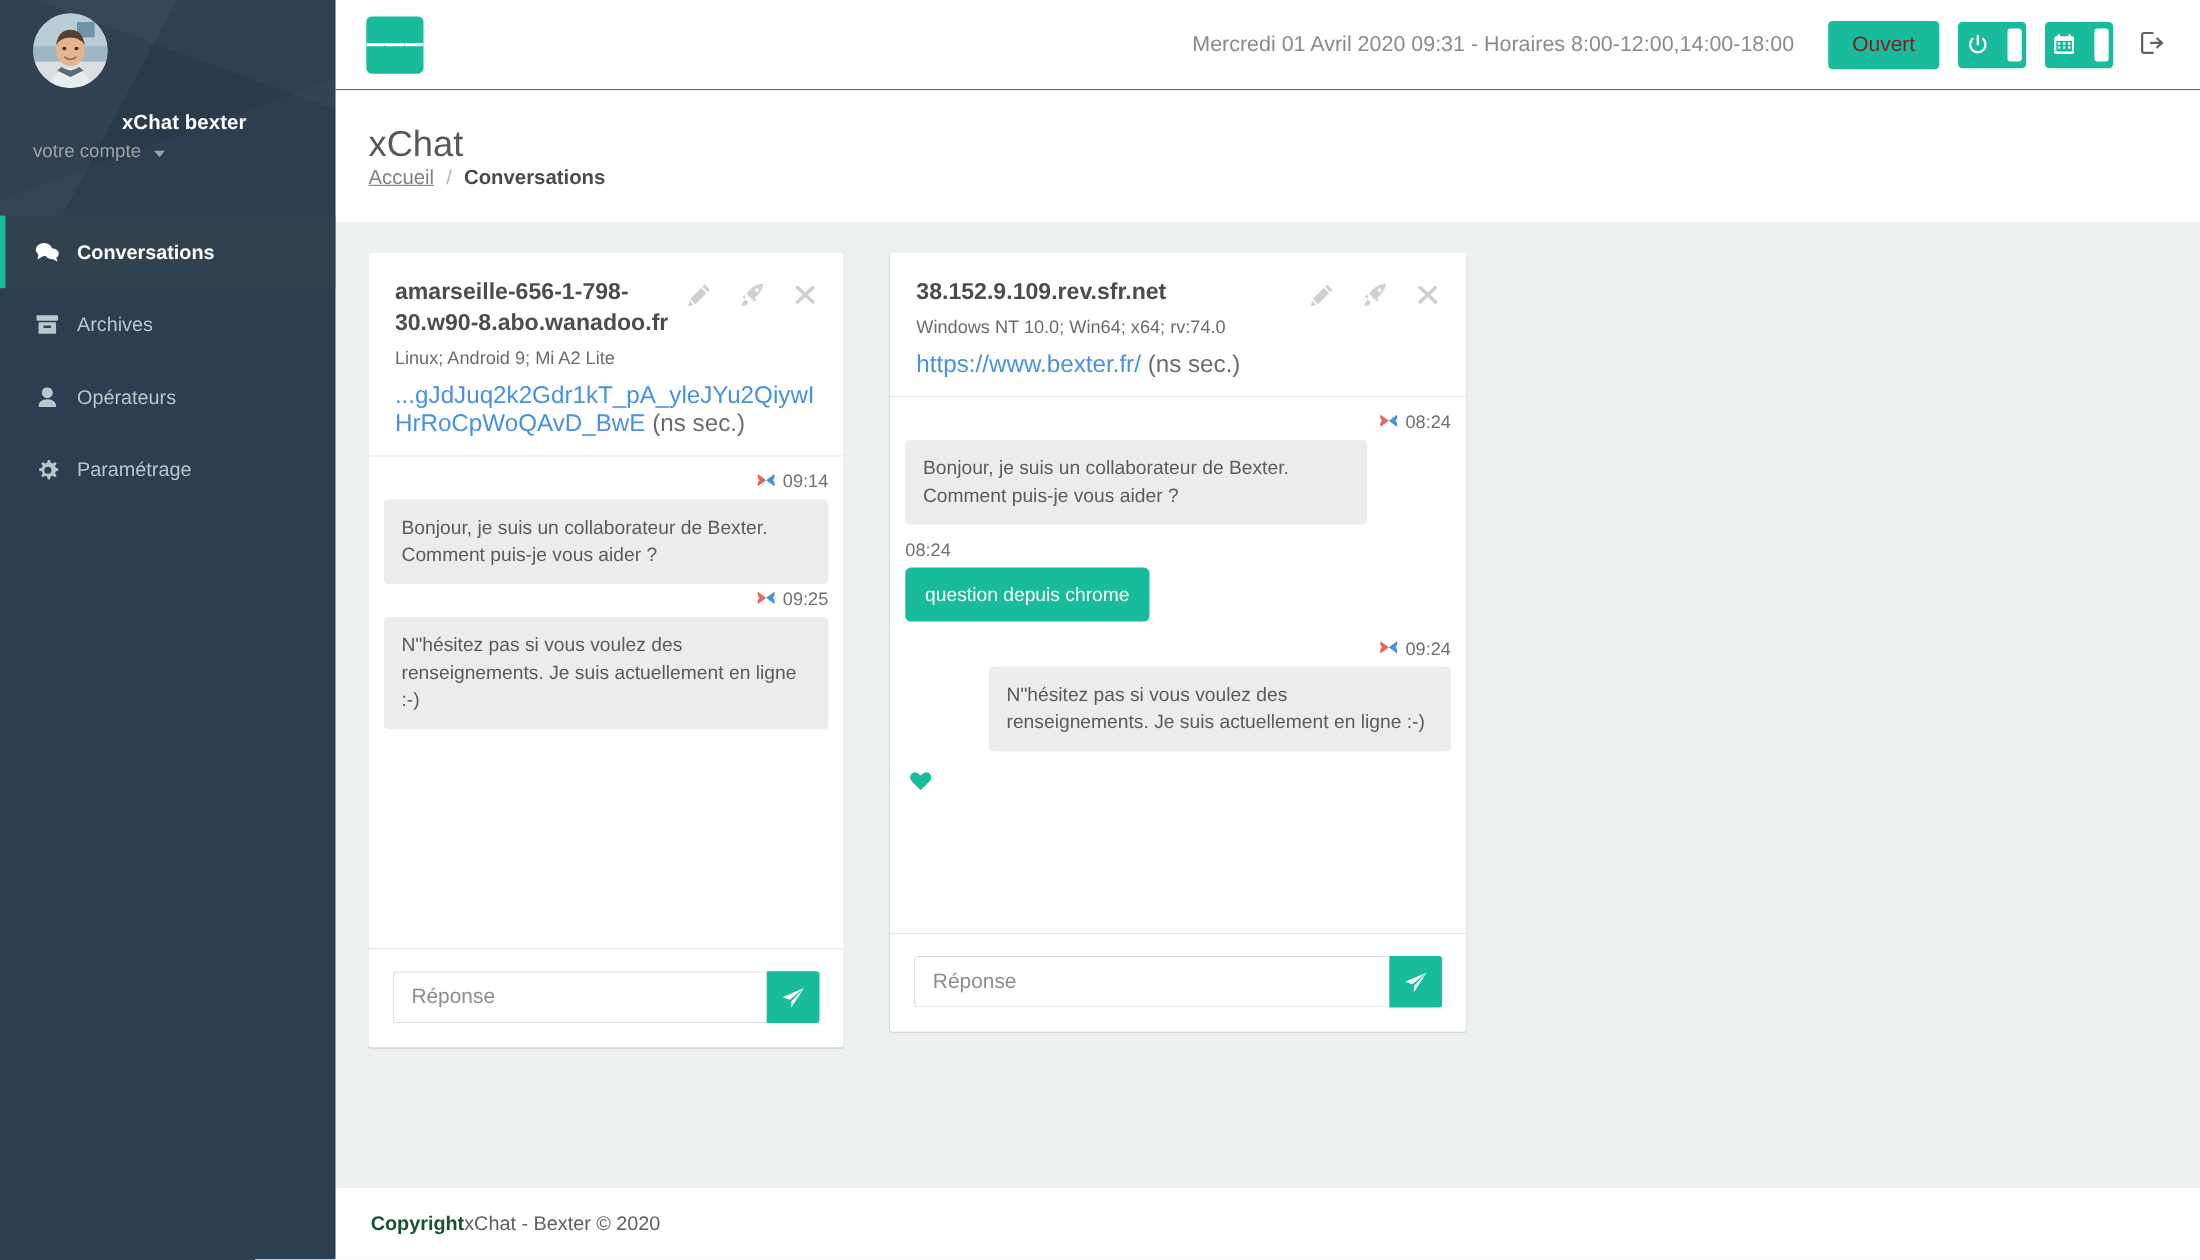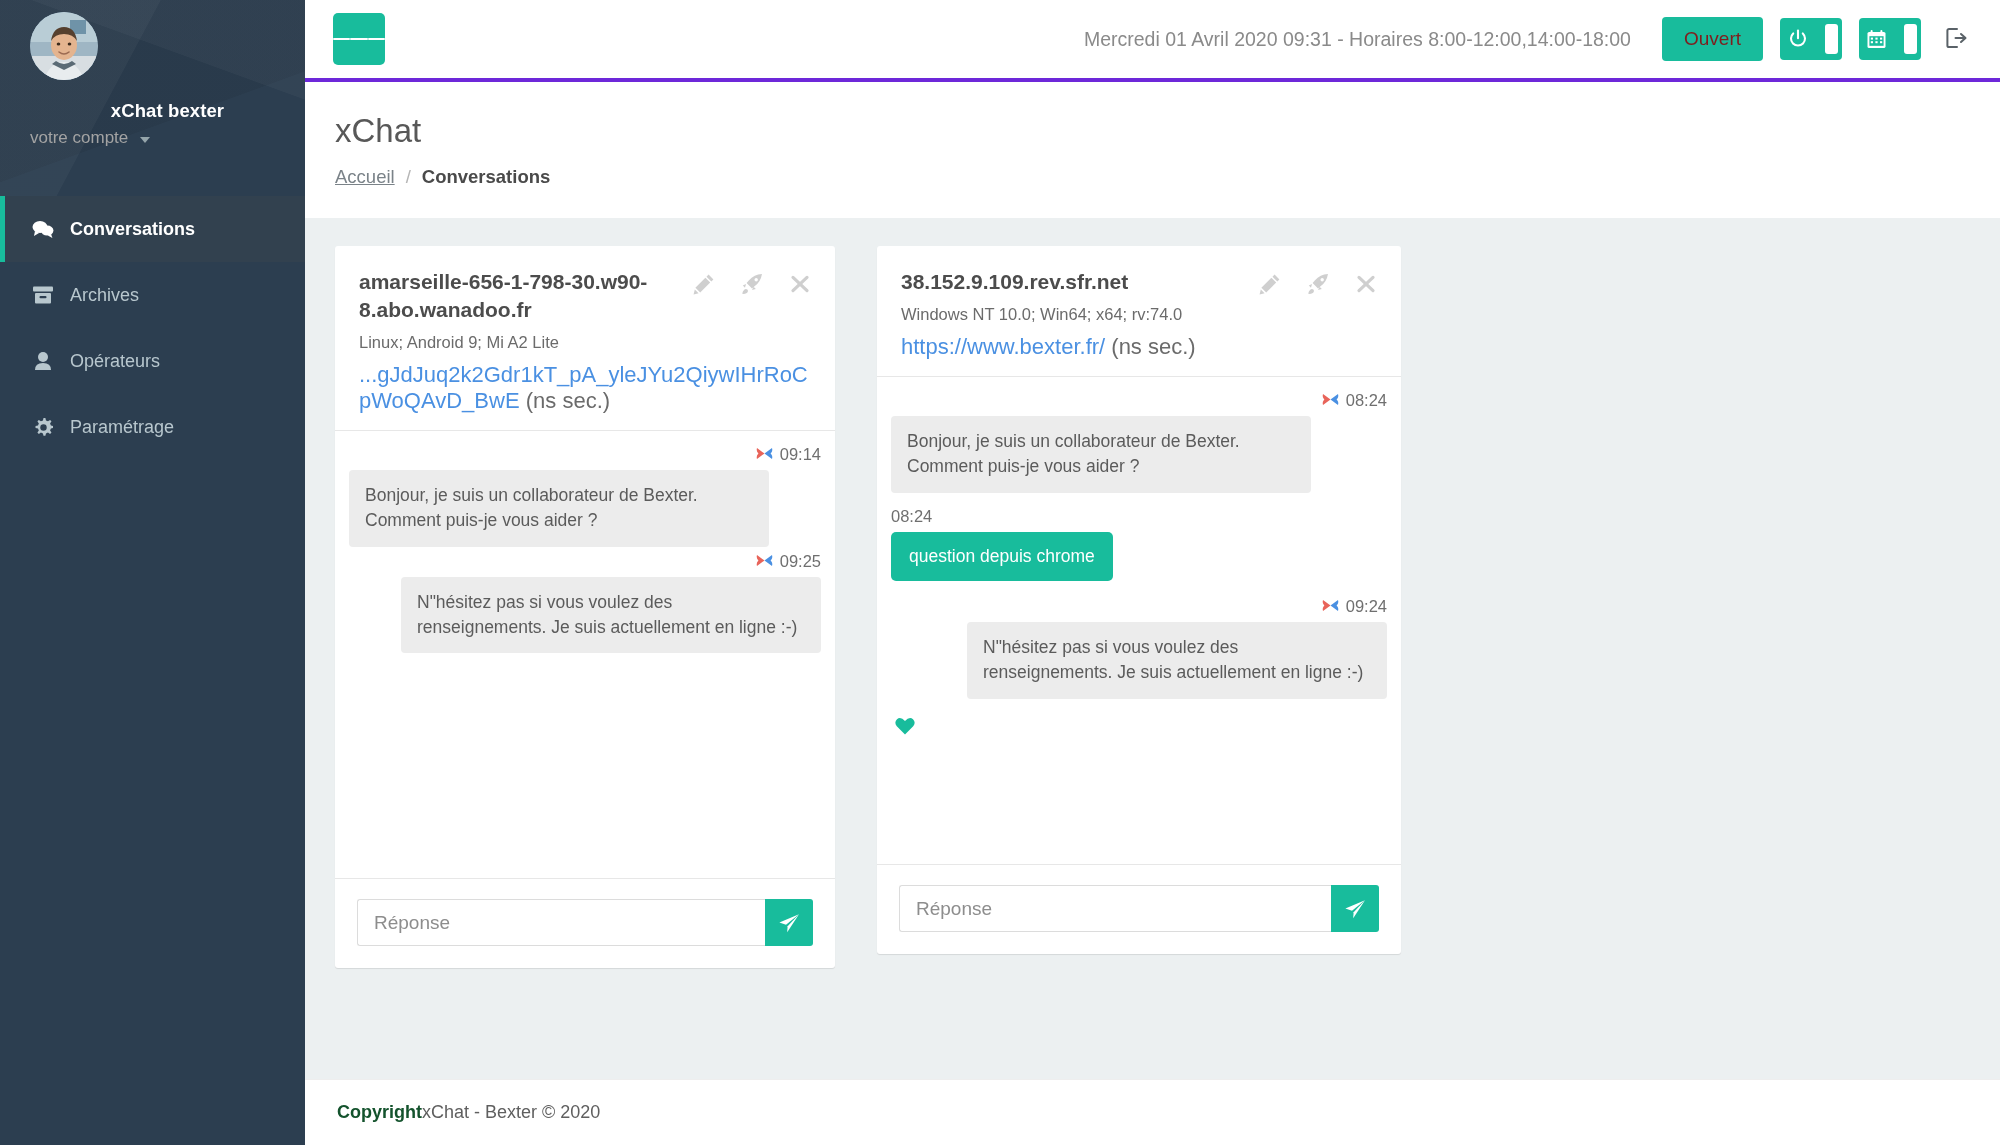--- a/index.html
+++ b/index.html
@@ -64,21 +64,21 @@
   .nav-icon svg { display: block; }
 
   
   .main {
     flex: 1; height: 1145px; display: flex; flex-direction: column;
     background: #ecf0f1; min-width: 0;
   }
   .topbar {
     height: 82px; background: #ffffff; flex: 0 0 82px;
     display: flex; align-items: center; padding: 0 26px 0 28px;
-    border-bottom: 4px solid #6d28d9;
+    border-bottom: 1px solid #6d28d9;
   }
   .hamburger {
     width: 52px; height: 52px; background: #18bc9c; border: none;
     border-radius: 5px; display: flex; align-items: center;
     justify-content: center; cursor: pointer;
   }
   .hamburger span {
     display: block; width: 18px; height: 2.5px; background: #fff;
     margin: 2.5px 0; border-radius: 1px;
   }
@@ -102,39 +102,39 @@
   }
   .toggle-btn svg { display: block; }
   .logout-btn {
     background: none; border: none; cursor: pointer; padding: 4px 6px;
     display: flex; align-items: center;
   }
 
   .page-head { background: #ffffff; padding: 30px 30px 30px 30px; }
   .page-title { font-size: 33px; color: #585858; font-weight: normal; }
   .breadcrumb {
-    margin-top: 16px; font-size: 18.5px; display: flex; gap: 11px;
+    font-size: 18.5px; display: flex; gap: 11px;
     align-items: center;
   }
   .bc-link { color: #7a8288; }
   .bc-sep { color: #b5b5b5; }
   .bc-current { color: #4a4a4a; font-weight: bold; }
 
   .content {
     flex: 1; padding: 28px 30px; overflow: hidden;
     display: flex; gap: 42px; align-items: flex-start;
   }
 
   
   .card {
     background: #ffffff; border-radius: 3px;
     box-shadow: 0 1px 1px rgba(0,0,0,0.10);
     display: flex; flex-direction: column;
   }
-  .card-1 { width: 500px; height: 722px; }
+  .card-1 { width: 432px; height: 722px; }
   .card-2 { width: 524px; height: 708px; }
   .card-head { padding: 22px 24px 16px 24px; }
   .card-head-top { display: flex; align-items: flex-start; }
   .card-title {
     font-size: 21px; font-weight: bold; color: #4c4c4c;
     line-height: 1.33; flex: 1; padding-right: 10px; word-break: break-word;
   }
   .card-actions { display: flex; gap: 26px; padding-top: 5px; flex: 0 0 auto; }
   .card-actions svg { display: block; cursor: pointer; }
   .card-ua { font-size: 16.5px; color: #6b6b6b; margin-top: 9px; }

